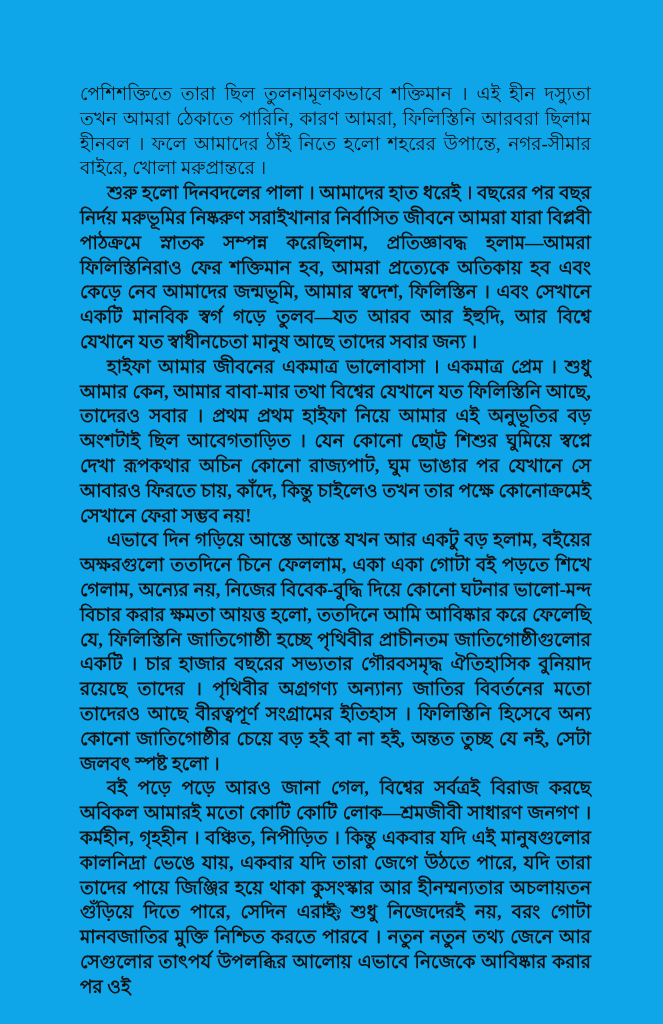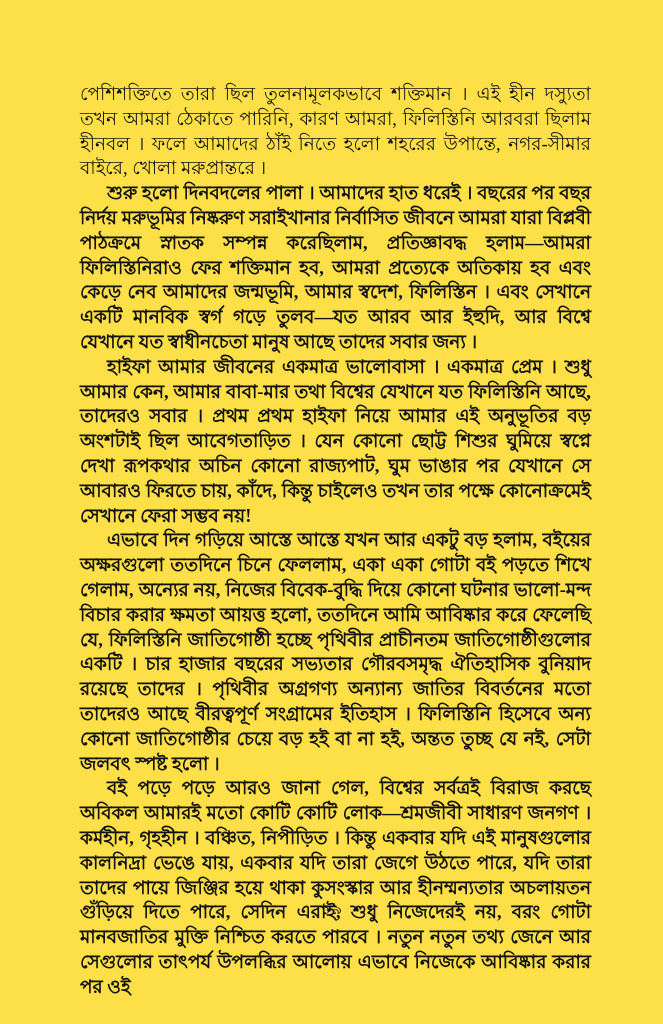--- a/index.html
+++ b/index.html
@@ -4,21 +4,21 @@
 <style>
   html, body {
     margin: 0;
     padding: 0;
     background: #ffffff;
   }
   .book-page {
     position: relative;
     width: 663px;
     height: 1024px;
-    background: #fde047;
+    background: #0ea5e9;
     overflow: hidden;
     font-family: "Liberation Serif", "DejaVu Serif", serif;
   }
   .text-block {
     position: absolute;
     left: 80px;
     top: 82px;
     width: 511px;
     color: #111111;
     font-size: 18.5px;

